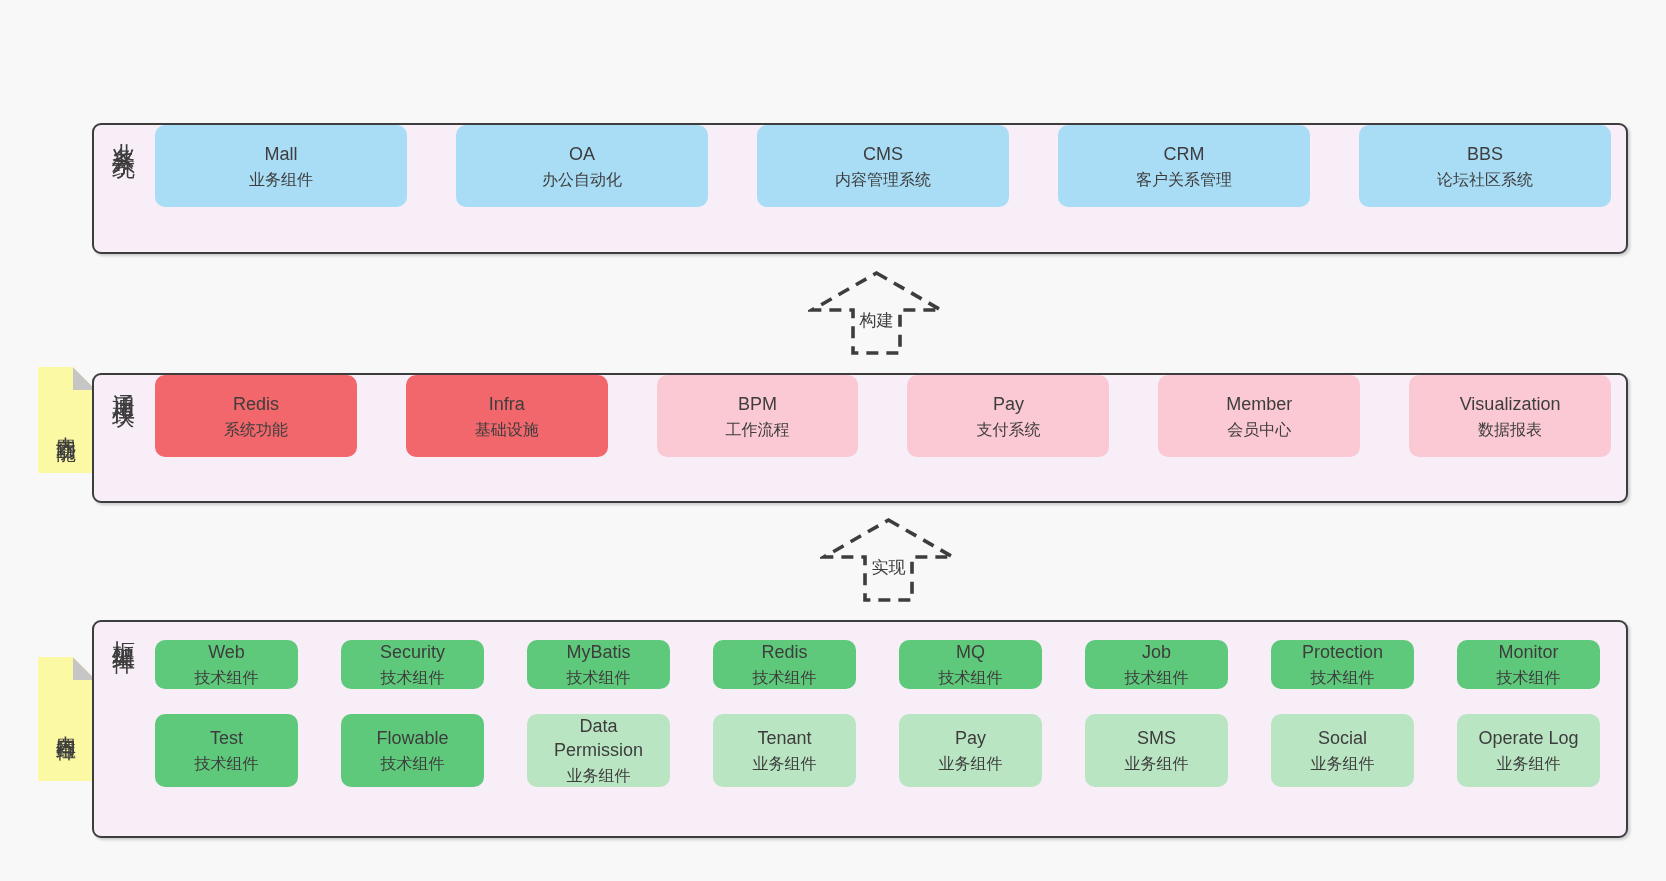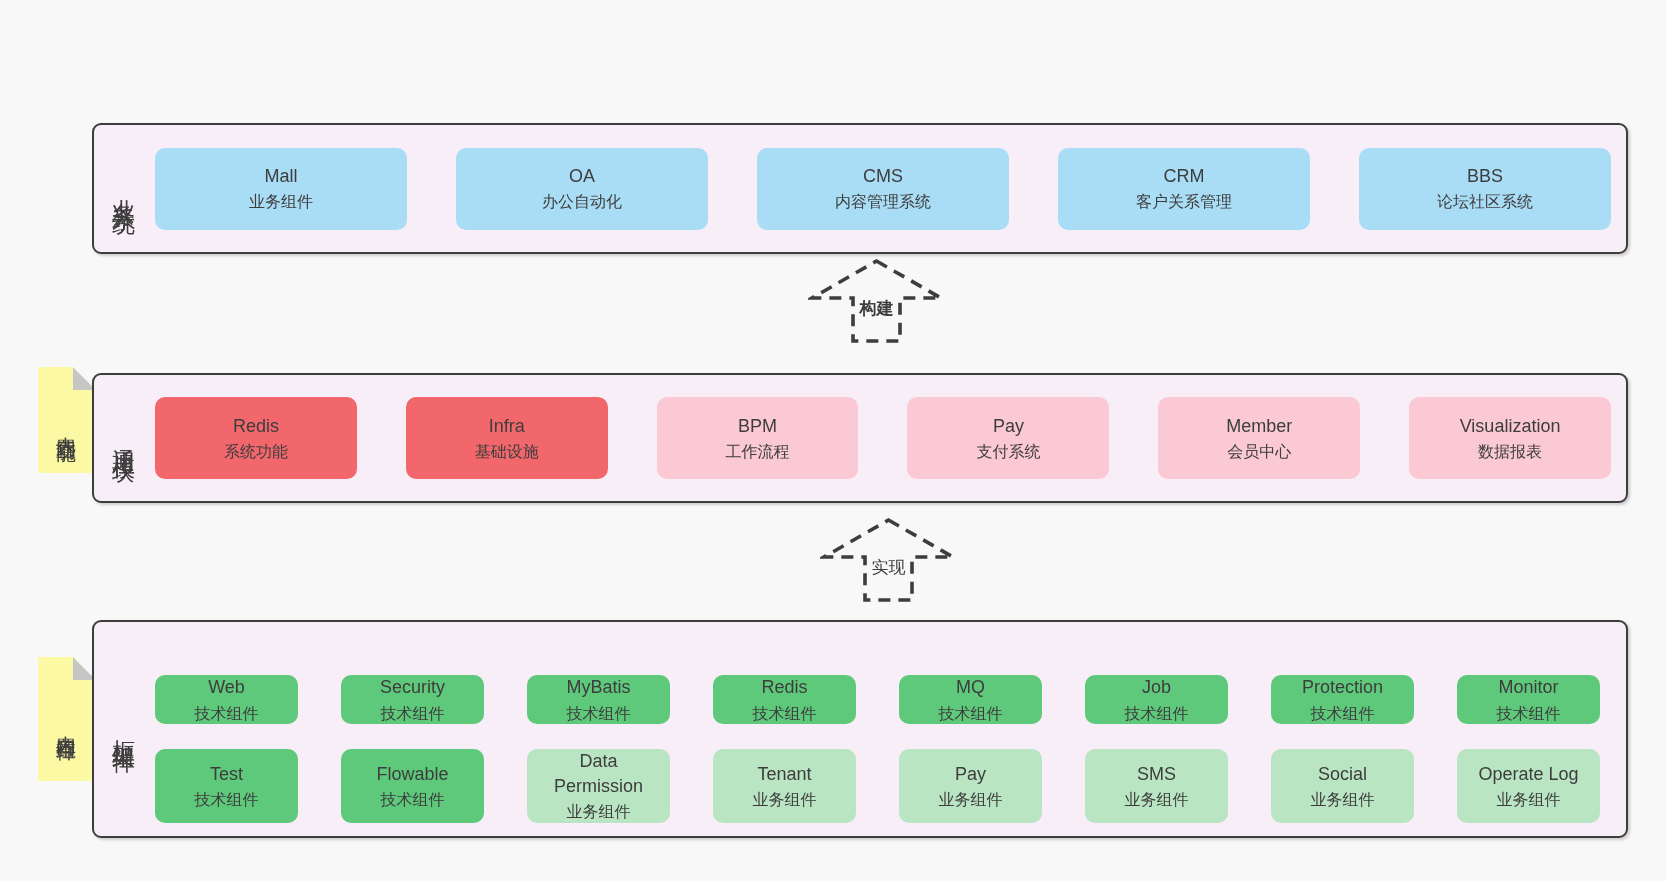--- a/index.html
+++ b/index.html
@@ -12,37 +12,37 @@
   html,body{background:var(--bg);}
   body{font-family:"Liberation Sans","DejaVu Sans",sans-serif;color:var(--text);}
   .page{position:relative;width:1666px;height:881px;background:var(--bg);overflow:hidden;}
 
   .panel{
     position:absolute;left:92px;width:1536px;
     background:var(--panel);
     border:2px solid var(--line);
     border-radius:9px;
     box-shadow:2px 2px 3px rgba(0,0,0,.18);
-    display:flex;align-items:center;
+    display:flex;align-items:flex-start;
     z-index:2;
   }
   .panel-business{top:123px;height:131px;}
   .panel-common{top:373px;height:130px;}
   .panel-framework{top:620px;height:218px;}
 
   .v-label{
     flex:0 0 61px;display:flex;align-items:center;justify-content:center;
     writing-mode:vertical-rl;text-orientation:upright;
     font-size:23px;letter-spacing:4px;color:var(--text);
   }
   .row6{flex:1;display:flex;align-items:center;gap:49px;padding-right:15px;}
   .row6 .card{flex:1;height:82px;}
   .grid8{
     flex:1;display:grid;grid-template-columns:repeat(8,1fr);
-    gap:25px 43px;padding:18px 26px 16px 0;margin-top:38px;
+    gap:25px 43px;padding:18px 26px 16px 0;
   }
   .card{
     border-radius:10px;display:flex;flex-direction:column;
     align-items:center;justify-content:center;text-align:center;
     line-height:1.35;
   }
   .card .en{font-size:18px;display:block;}
   .card .zh{font-size:16px;display:block;margin-top:3px;}
   .card .en.narrow{max-width:100px;}
   .c-blue{background:var(--blue);}
@@ -63,21 +63,21 @@
     position:absolute;top:0;right:0;width:23px;height:23px;
     background:var(--note-fold);
     clip-path:polygon(0 0,100% 100%,0 100%);
   }
   .note-text{
     writing-mode:vertical-rl;text-orientation:upright;
     font-size:20px;letter-spacing:2px;color:var(--text);padding-top:10px;
   }
 
   .arrow{position:absolute;width:137px;height:86px;z-index:2;}
-  .arrow-1{left:808px;top:258px;font-weight:bold;}
+  .arrow-1{left:808px;top:270px;}
   .arrow-2{left:820px;top:517px;}
   .arrow svg{position:absolute;inset:0;width:100%;height:100%;}
   .arrow svg path{fill:none;stroke:var(--line);stroke-width:3.6;stroke-dasharray:12 8;}
   .arrow-label{
     position:absolute;left:50%;top:38px;transform:translateX(-50%);
     background:var(--bg);padding:1px 4px;font-size:17px;color:var(--text);
     white-space:nowrap;
   }
 </style>
 </head>

